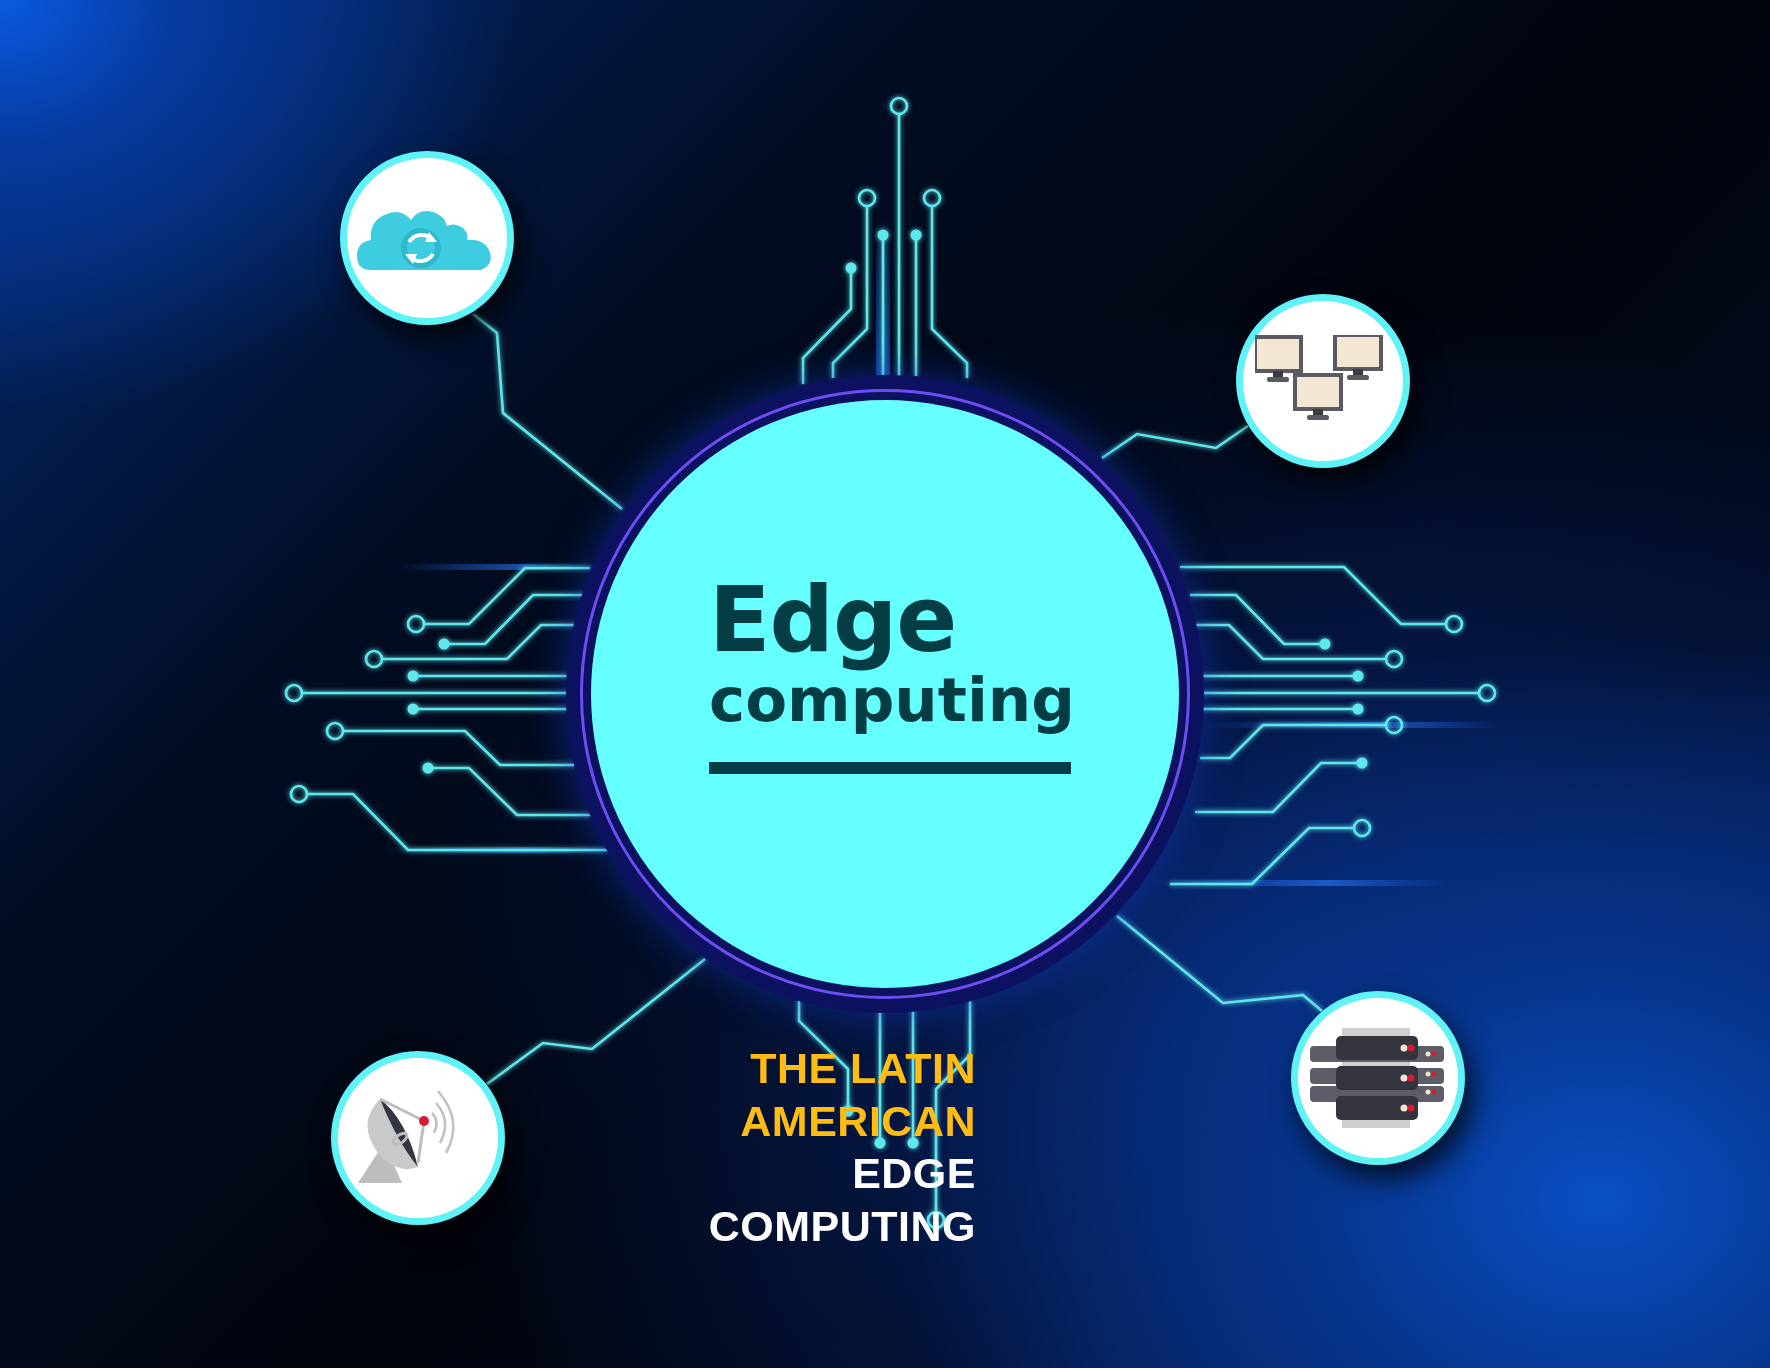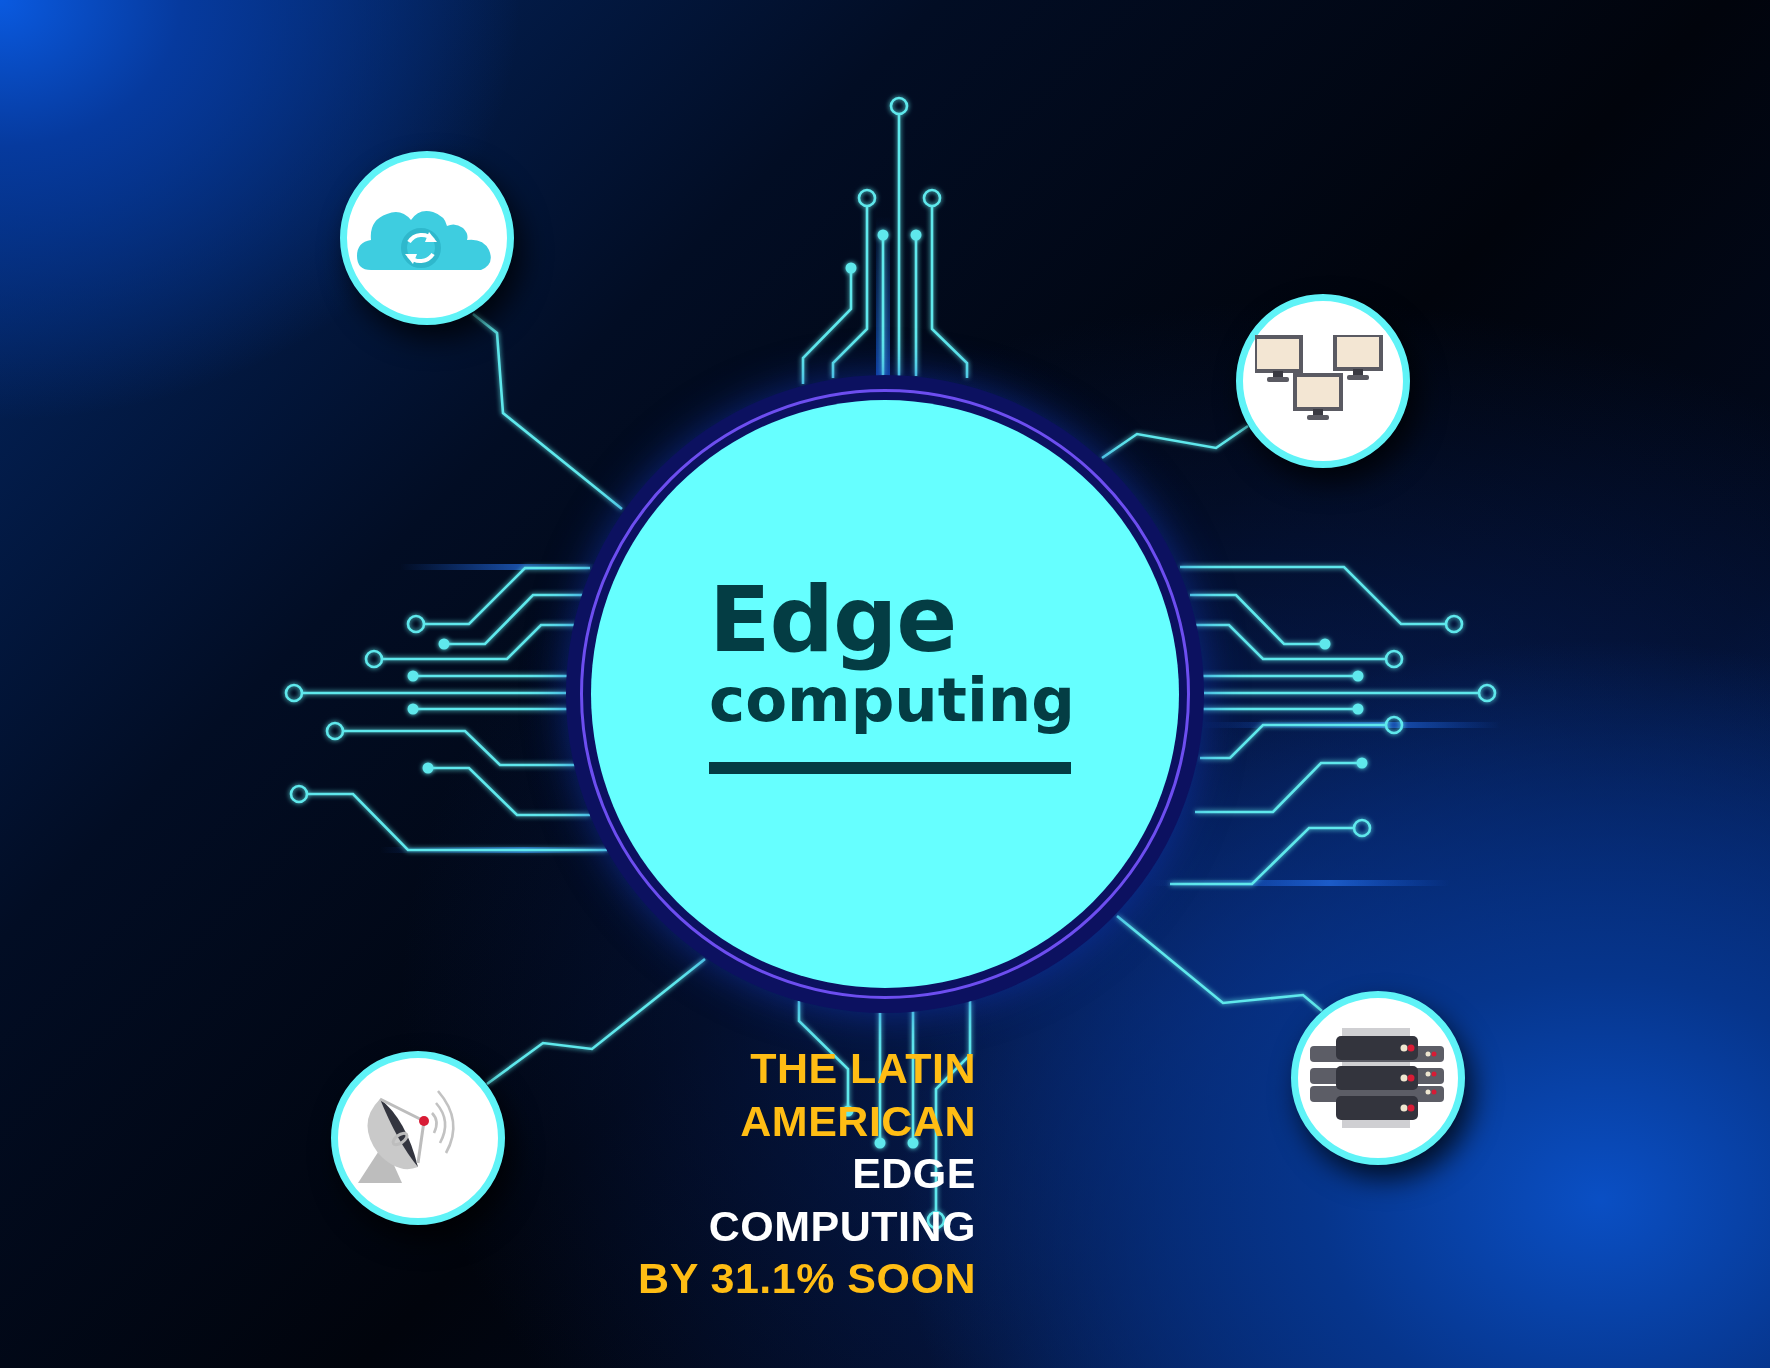--- a/index.html
+++ b/index.html
@@ -240,15 +240,14 @@
       <circle cx="94" cy="80" r="3.5" fill="#eee6d0"></circle>
         <circle cx="101" cy="80" r="3.5" fill="#d81b35"></circle>
     </svg>
   </div>
 
   <div class="headline">
     <span class="line yellow">THE LATIN</span>
     <span class="line yellow">AMERICAN</span>
     <span class="line white">EDGE</span>
     <span class="line white">COMPUTING</span>
-    <span class="line yellow">BY 31.1% SOON</span>
   </div>
 </div>
 
 </body></html>

